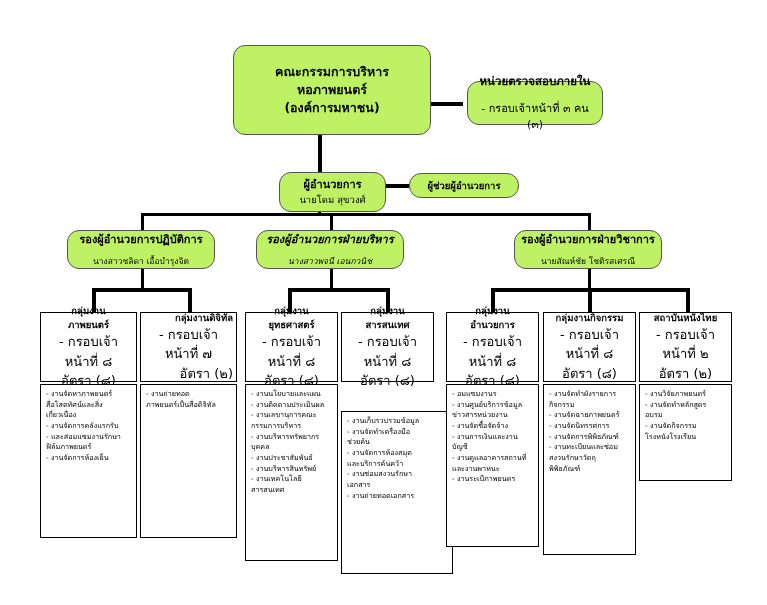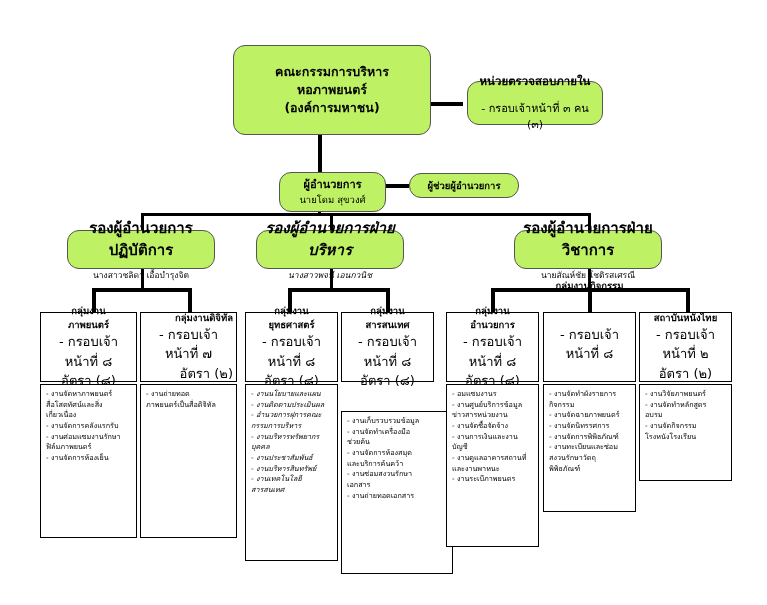--- a/index.html
+++ b/index.html
@@ -66,21 +66,21 @@
     margin: 0;
   }
 
   
   .fs-root1 { font-size: 12.5px; }
   .fs-audit1 { font-size: 11.5px; }
   .fs-audit2 { font-size: 11px; }
   .fs-dir1 { font-size: 11px; }
   .fs-dir2 { font-size: 9.5px; }
   .fs-asst { font-size: 9.5px; }
-  .fs-dep1 { font-size: 15px; }
+  .fs-dep1 { font-size: 11px; }
   .fs-dep2 { font-size: 8.5px; margin-top: 7px; }
   .fs-unit1 { font-size: 9.5px; }
   .fs-unit2 { font-size: 13px; }
   .fs-task { font-size: 7.2px; }
 </style>
 </head>
 <body>
 
 <div id="chart">
 
@@ -176,51 +176,51 @@
     <div class="quota fs-unit2">อัตรา (๘)</div>
   </div>
 
   <div class="sqbox" style="left:446px; top:312px; width:93px; height:70px;">
     <div class="title fs-unit1">กลุ่มงาน</div>
     <div class="title fs-unit1">อำนวยการ</div>
     <div class="quota fs-unit2">- กรอบเจ้าหน้าที่ ๘</div>
     <div class="quota fs-unit2">อัตรา (๘)</div>
   </div>
 
-  <div class="sqbox" style="left:543px; top:312px; width:93px; height:70px;gap:32px;">
+  <div class="sqbox" style="left:543px; top:312px; width:93px; height:70px;">
     <div class="title fs-unit1">กลุ่มงานกิจกรรม</div>
     <div class="quota fs-unit2">- กรอบเจ้าหน้าที่ ๘</div>
     <div class="quota fs-unit2">อัตรา (๘)</div>
   </div>
 
   <div class="sqbox" style="left:639px; top:312px; width:93px; height:70px;">
     <div class="title fs-unit1">สถาบันหนังไทย</div>
     <div class="quota fs-unit2">- กรอบเจ้าหน้าที่ ๒</div>
     <div class="quota fs-unit2">อัตรา (๒)</div>
   </div>
 
   <div class="taskbox" style="left:40px; top:384px; width:97px; height:154px;">
     <div class="task fs-task">- งานจัดหาภาพยนตร์</div>
     <div class="task fs-task">สื่อโสตทัศน์และสิ่ง</div>
     <div class="task fs-task">เกี่ยวเนื่อง</div>
     <div class="task fs-task">- งานจัดการคลังแรกรับ</div>
-    <div class="task fs-task">- งานศ่อมแซมงานรักษา</div>
+    <div class="task fs-task">- และส่อมแซมงานรักษา</div>
     <div class="task fs-task">ฟิล์มภาพยนตร์</div>
     <div class="task fs-task">- งานจัดการห้องเย็น</div>
   </div>
 
   <div class="taskbox" style="left:140px; top:384px; width:97px; height:154px;">
     <div class="task fs-task">- งานถ่ายทอด</div>
     <div class="task fs-task">ภาพยนตร์เป็นสื่อดิจิทัล</div>
   </div>
 
-  <div class="taskbox" style="left:245px; top:384px; width:93px; height:177px;font-style:italic;">
+  <div class="taskbox" style="left:245px; top:384px; width:93px; height:177px;">
     <div class="task fs-task">- งานนโยบายและแผน</div>
     <div class="task fs-task">- งานติดตามประเมินผล</div>
-    <div class="task fs-task">- อำนวยการฝุการคณะ</div>
+    <div class="task fs-task">- งานเลขานุการคณะ</div>
     <div class="task fs-task">กรรมการบริหาร</div>
     <div class="task fs-task">- งานบริหารทรัพยากร</div>
     <div class="task fs-task">บุคคล</div>
     <div class="task fs-task">- งานประชาสัมพันธ์</div>
     <div class="task fs-task">- งานบริหารสินทรัพย์</div>
     <div class="task fs-task">- งานเทคโนโลยี</div>
     <div class="task fs-task">สารสนเทศ</div>
   </div>
 
   <div class="taskbox" style="left:341px; top:384px; width:112px; height:163px;margin-top:27px;">
@@ -239,21 +239,21 @@
     <div class="task fs-task">- งานศูนย์บริการข้อมูล</div>
     <div class="task fs-task">ข่าวสารหน่วยงาน</div>
     <div class="task fs-task">- งานจัดซื้อจัดจ้าง</div>
     <div class="task fs-task">- งานการเงินและงาน</div>
     <div class="task fs-task">บัญชี</div>
     <div class="task fs-task">- งานดูแลอาคารสถานที่</div>
     <div class="task fs-task">และงานพาหนะ</div>
     <div class="task fs-task">- งานระเบีภาพยนตร</div>
   </div>
 
-  <div class="taskbox" style="left:543px; top:384px; width:93px; height:128px;">
+  <div class="taskbox" style="left:543px; top:384px; width:93px; height:171px;">
     <div class="task fs-task">- งานจัดทำผังรายการ</div>
     <div class="task fs-task">กิจกรรม</div>
     <div class="task fs-task">- งานจัดฉายภาพยนตร์</div>
     <div class="task fs-task">- งานจัดนิทรรศการ</div>
     <div class="task fs-task">- งานจัดการพิพิธภัณฑ์</div>
     <div class="task fs-task">- งานทะเบียนและซ่อม</div>
     <div class="task fs-task">สงวนรักษาวัตถุ</div>
     <div class="task fs-task">พิพิธภัณฑ์</div>
   </div>
 

